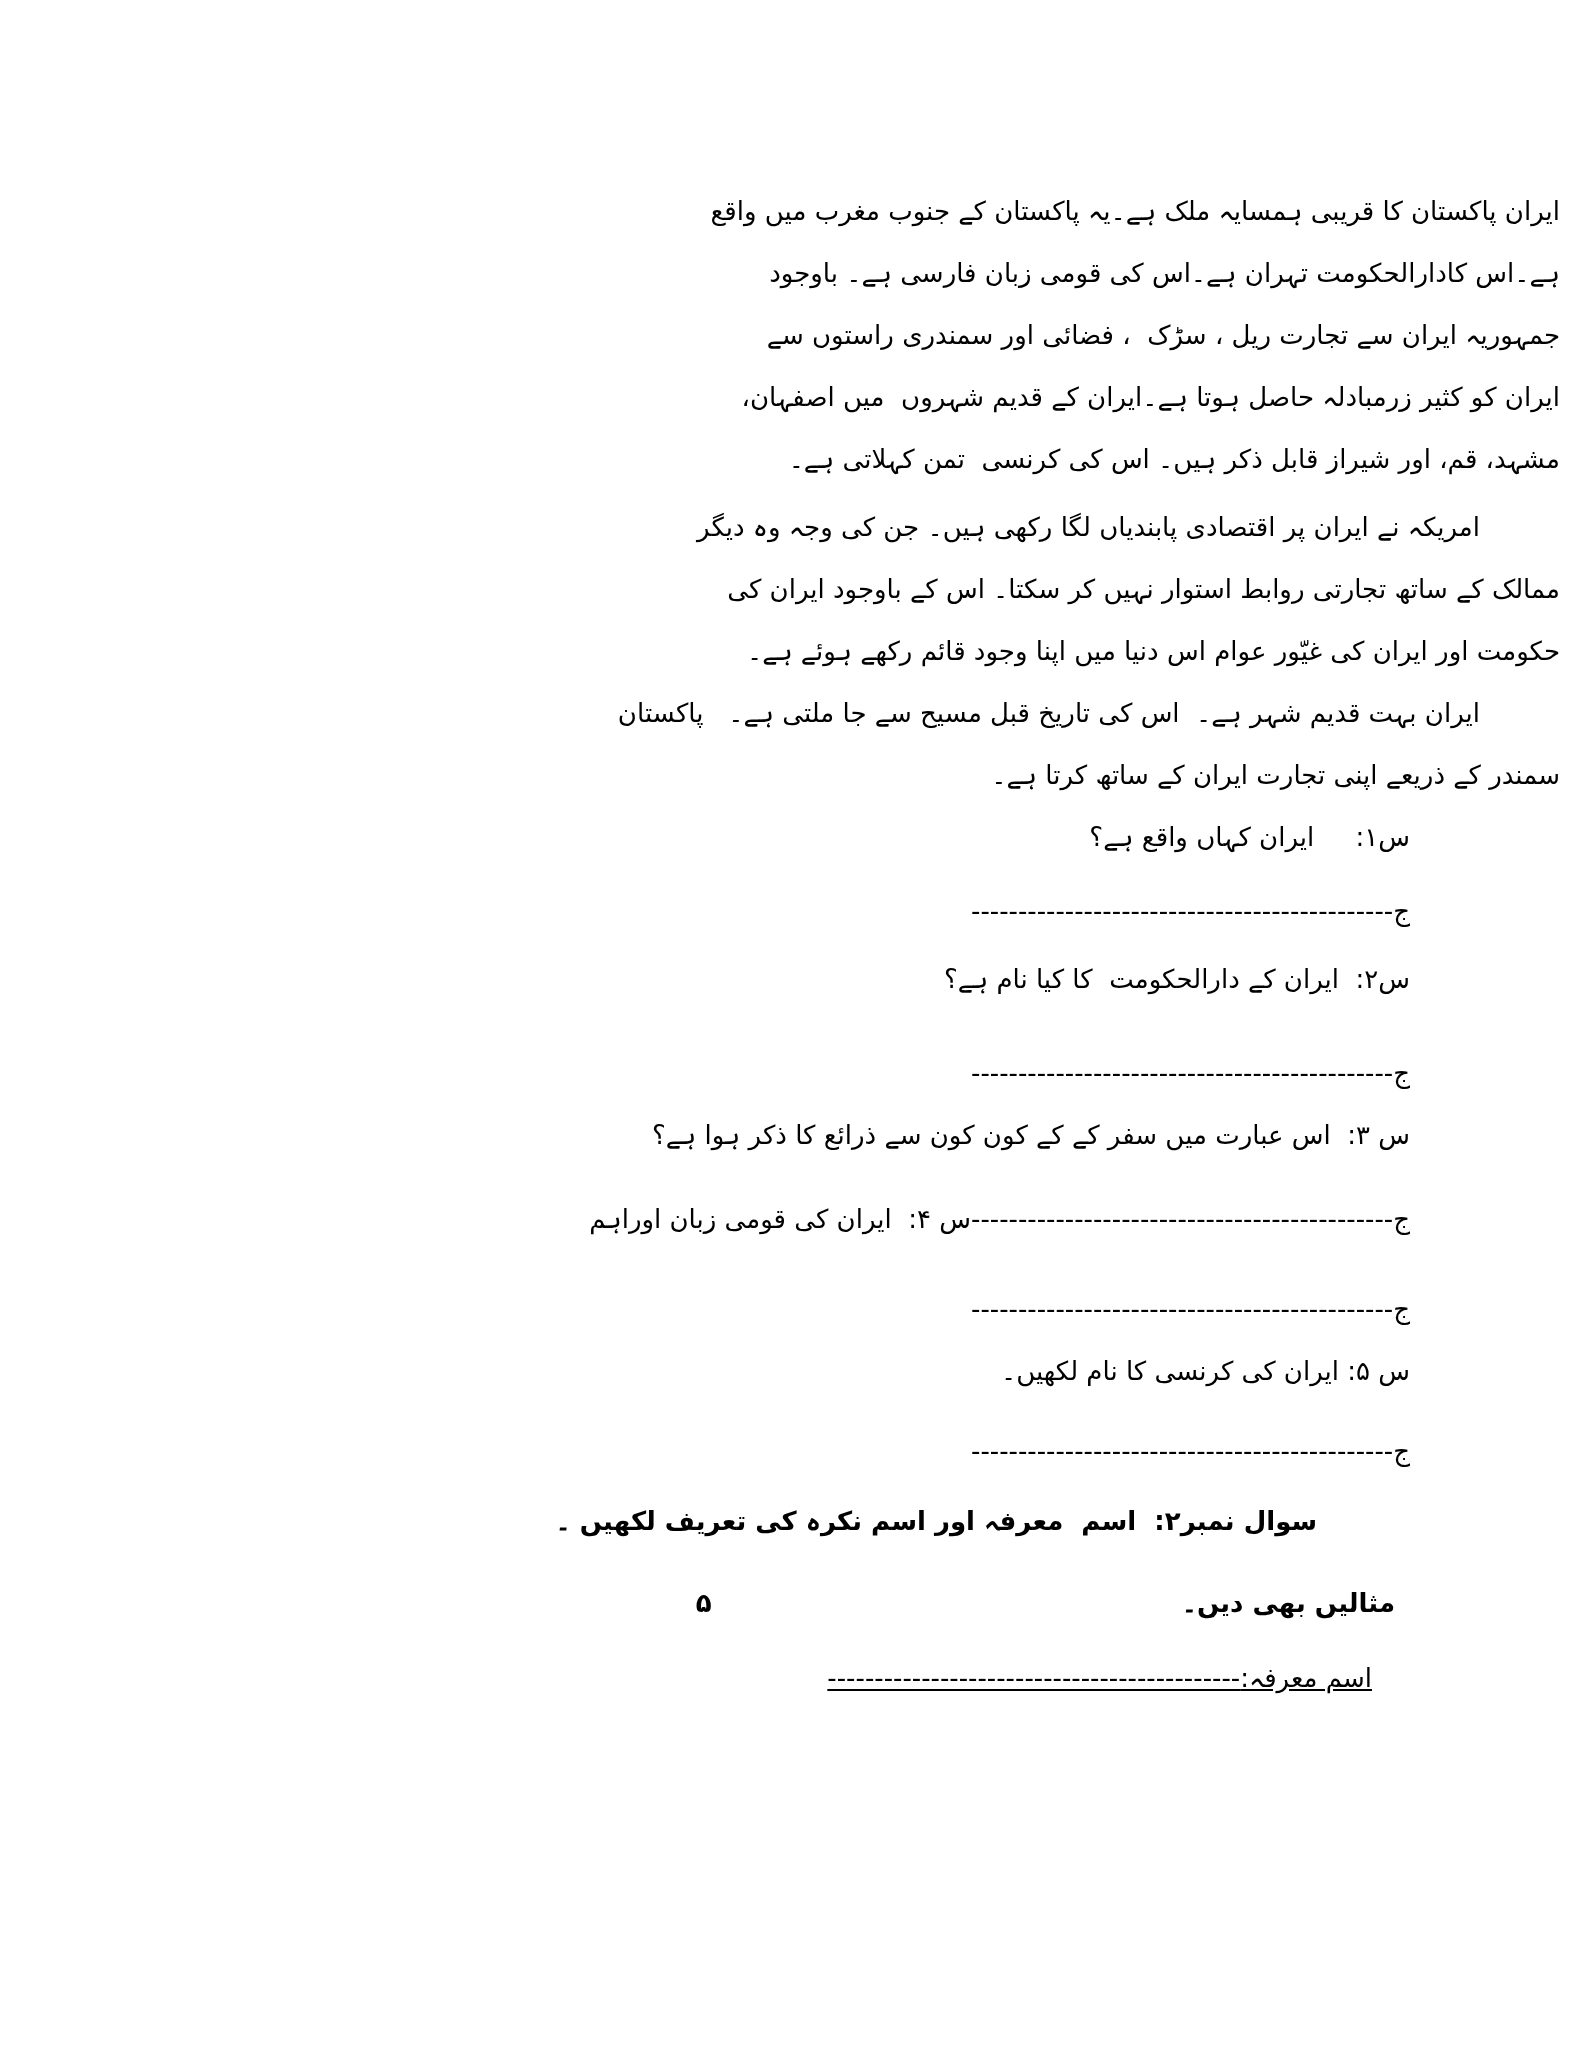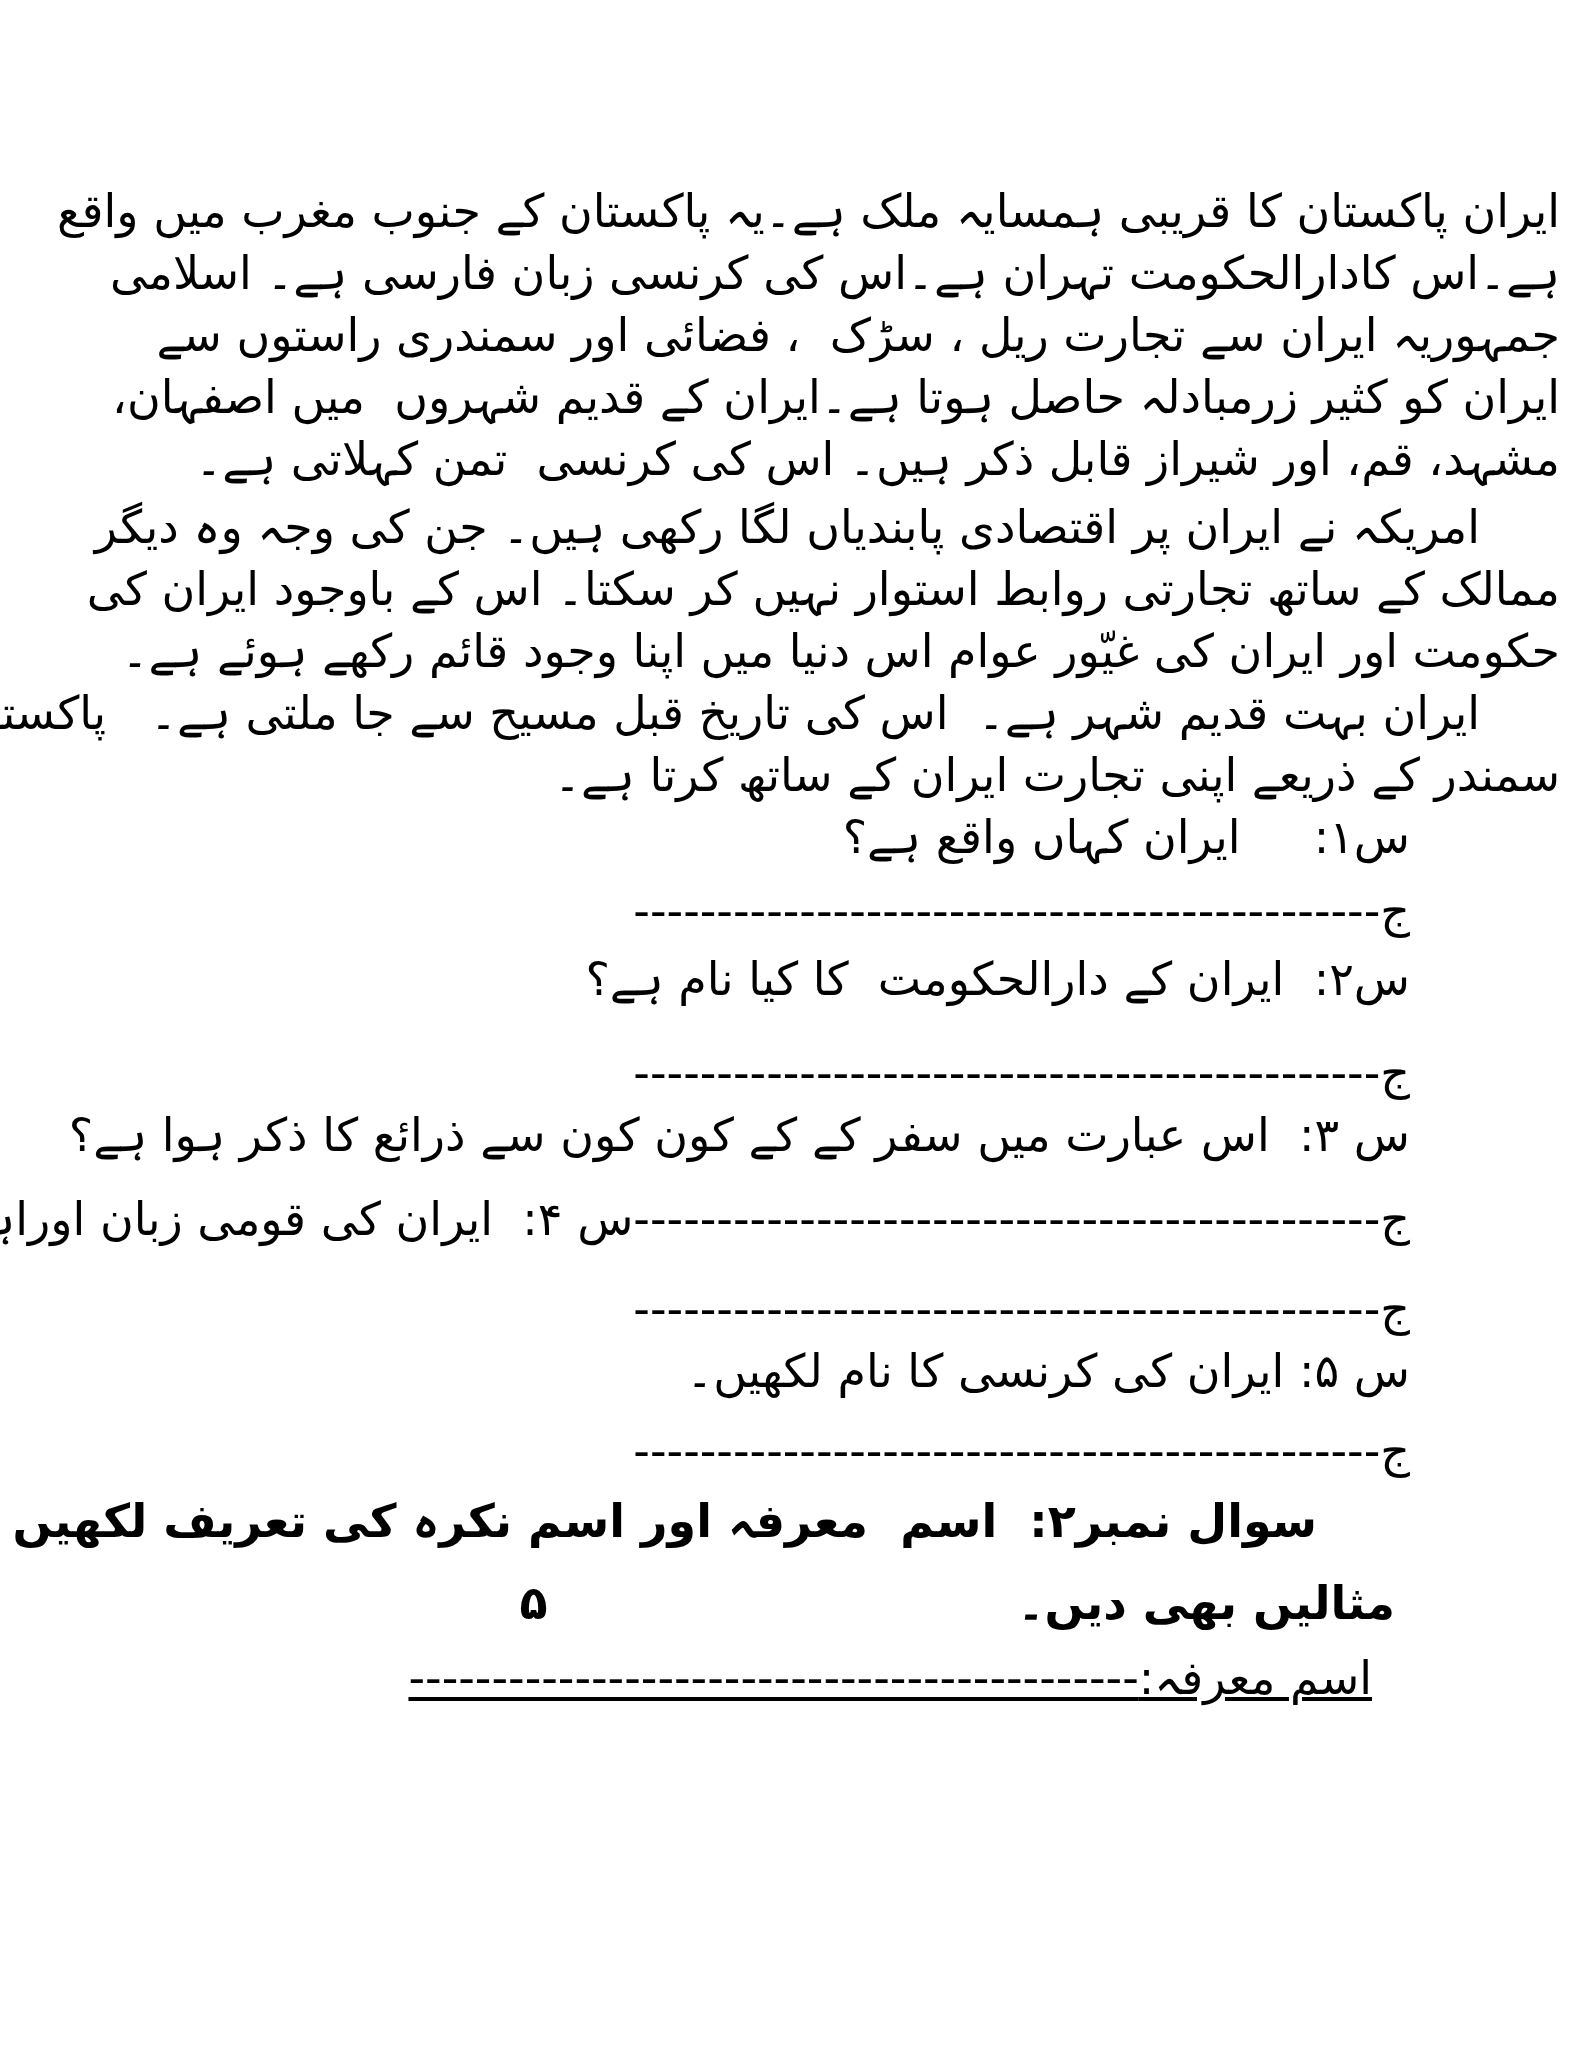--- a/index.html
+++ b/index.html
@@ -6,21 +6,21 @@
   .page{
     position:relative;
     width:1583px;height:2048px;
     margin:0 auto;
     background:#ffffff;
     color:#000000;
     direction:rtl;
     box-sizing:border-box;
     padding:180px 23px 0 0;
     font-family:"DejaVu Sans", sans-serif;
-    font-size:46px;
+    font-size:26px;
     line-height:62px;
     overflow:hidden;
   }
   .line{
     text-align:right;
     white-space:pre;
     height:62px;
   }
   
   .p2{margin-top:6px;}
@@ -46,21 +46,21 @@
   .mt32{margin-top:32px;}
   .dash-run{letter-spacing:0;}
 </style>
 </head>
 <body>
 
 <div class="page">
 
   <section>
     <div class="line">ایران پاکستان کا قریبی ہمسایہ ملک ہے۔یہ پاکستان کے جنوب مغرب میں واقع</div>
-    <div class="line">ہے۔اس کادارالحکومت تہران ہے۔اس کی کرنسی زبان فارسی ہے۔ اسلامی</div>
+    <div class="line">ہے۔اس کادارالحکومت تہران ہے۔اس کی قومی زبان فارسی ہے۔ باوجود</div>
     <div class="line">جمہوریہ ایران سے تجارت ریل ، سڑک  ، فضائی اور سمندری راستوں سے</div>
     <div class="line">ایران کو کثیر زرمبادلہ حاصل ہوتا ہے۔ایران کے قدیم شہروں  میں اصفہان،</div>
     <div class="line">مشہد، قم، اور شیراز قابل ذکر ہیں۔ اس کی کرنسی  تمن کہلاتی ہے۔</div>
   </section>
 
   <section class="p2">
     <div class="line first-indent">امریکہ نے ایران پر اقتصادی پابندیاں لگا رکھی ہیں۔ جن کی وجہ وہ دیگر</div>
     <div class="line">ممالک کے ساتھ تجارتی روابط استوار نہیں کر سکتا۔ اس کے باوجود ایران کی</div>
     <div class="line">حکومت اور ایران کی غیّور عوام اس دنیا میں اپنا وجود قائم رکھے ہوئے ہے۔</div>
   </section>

